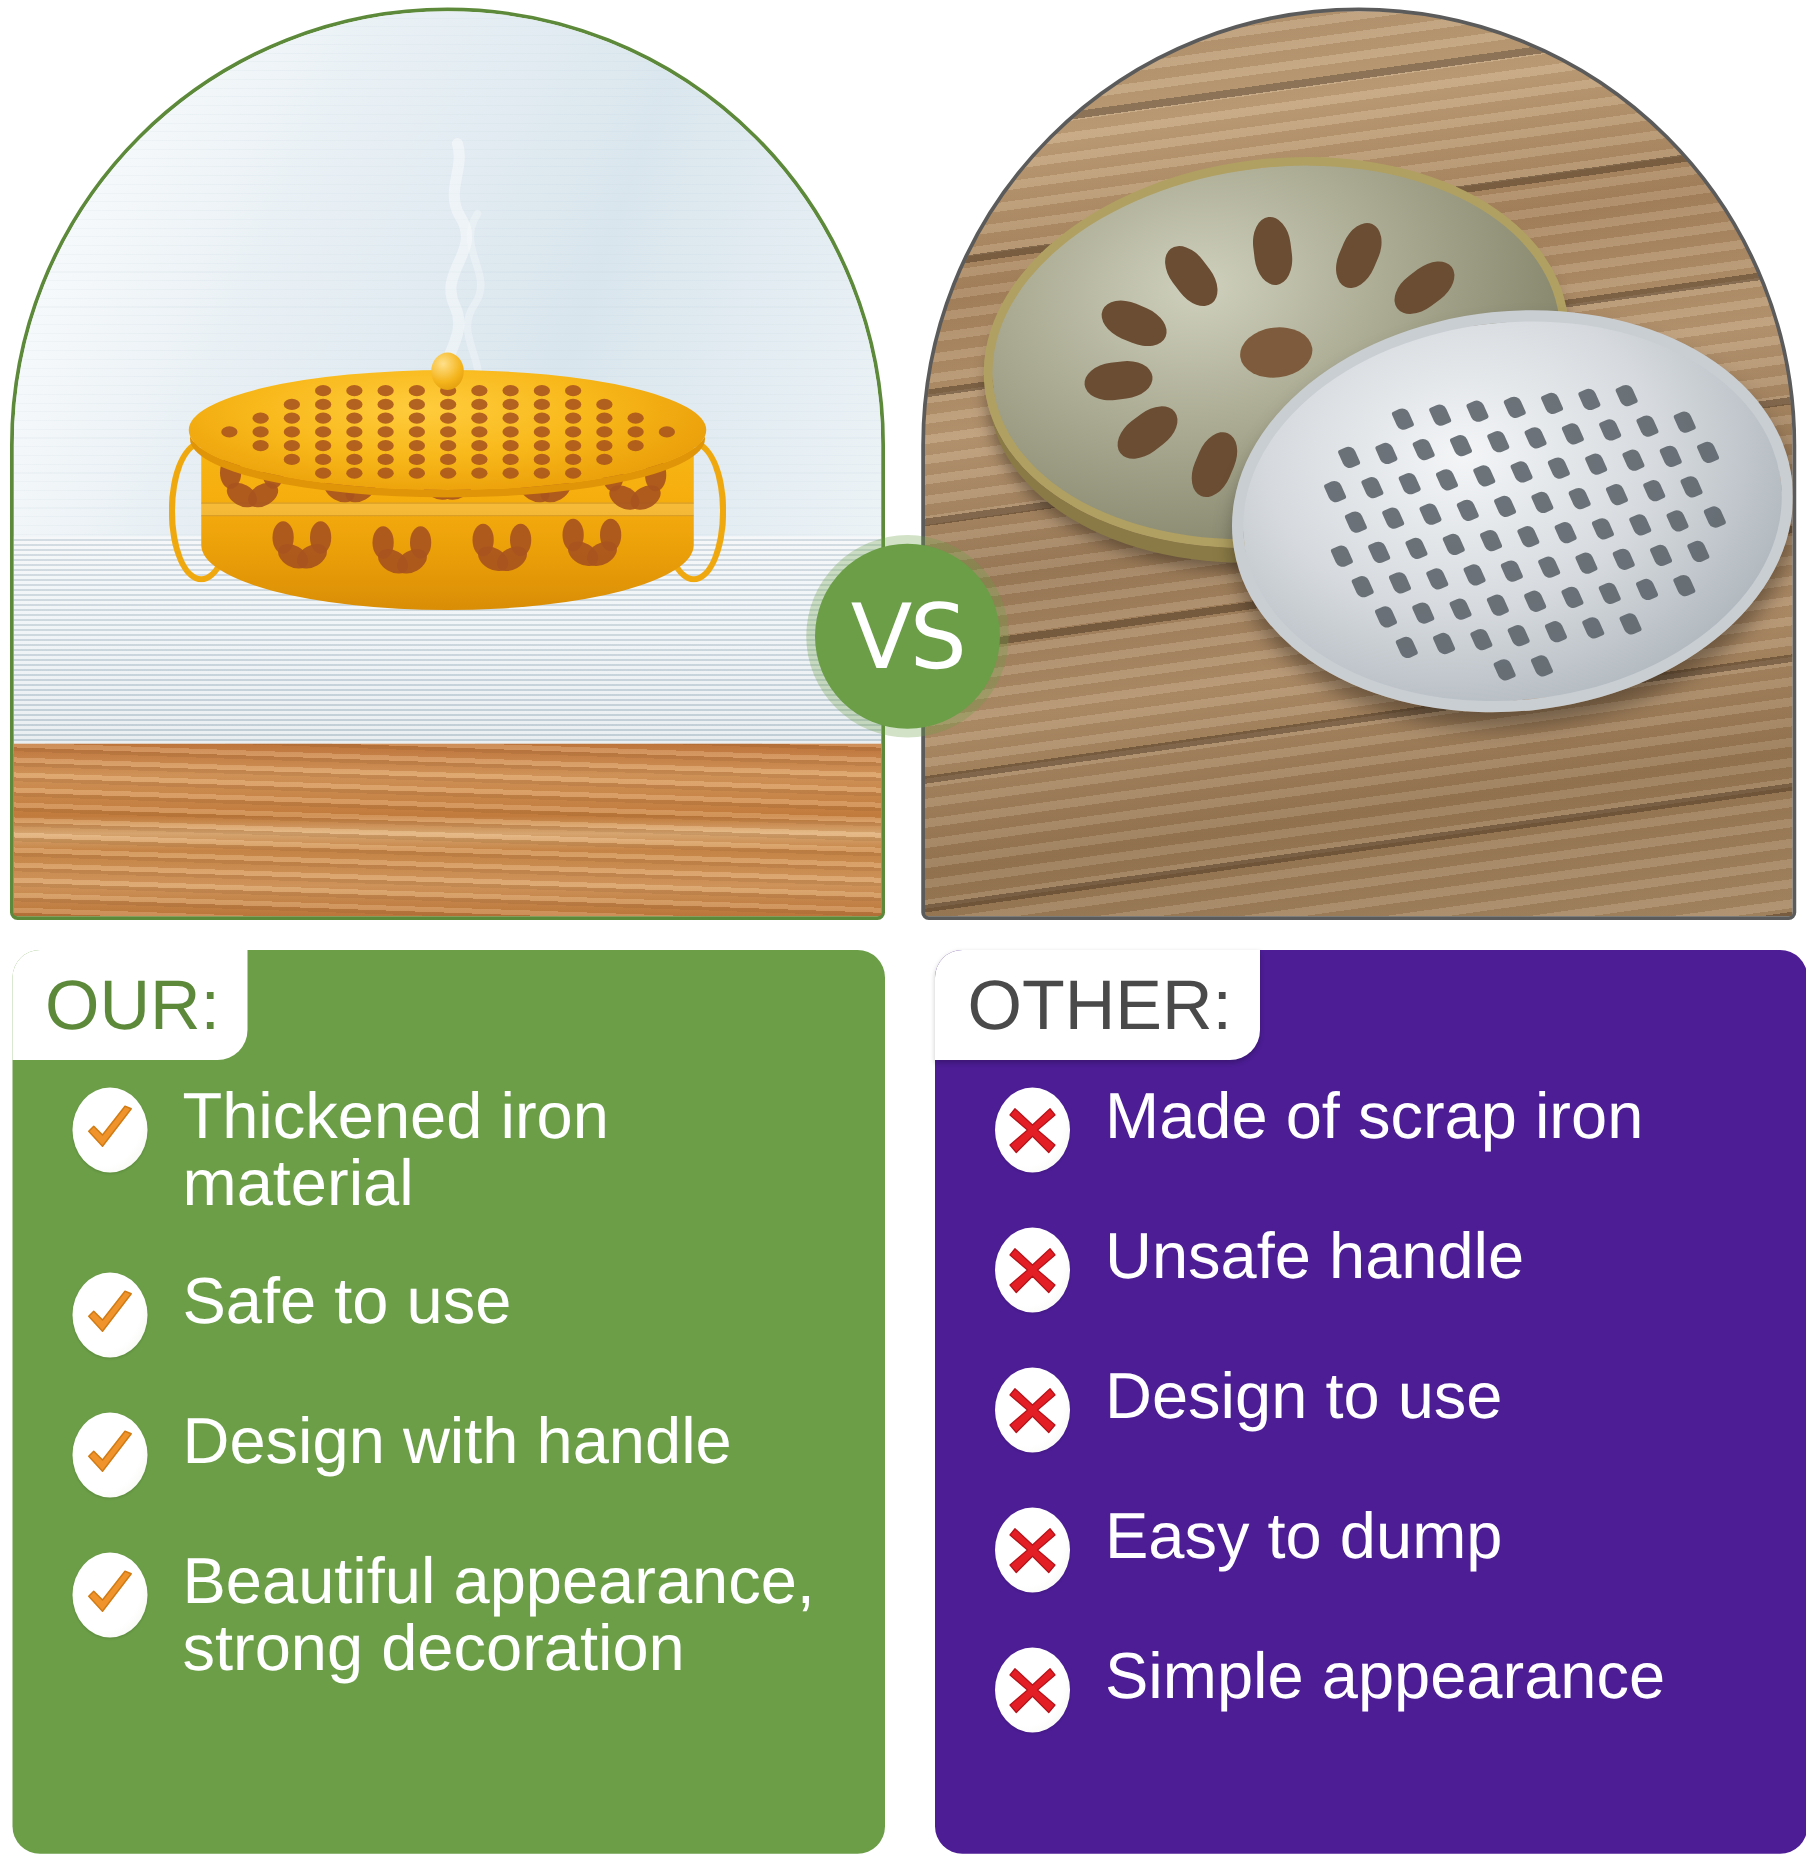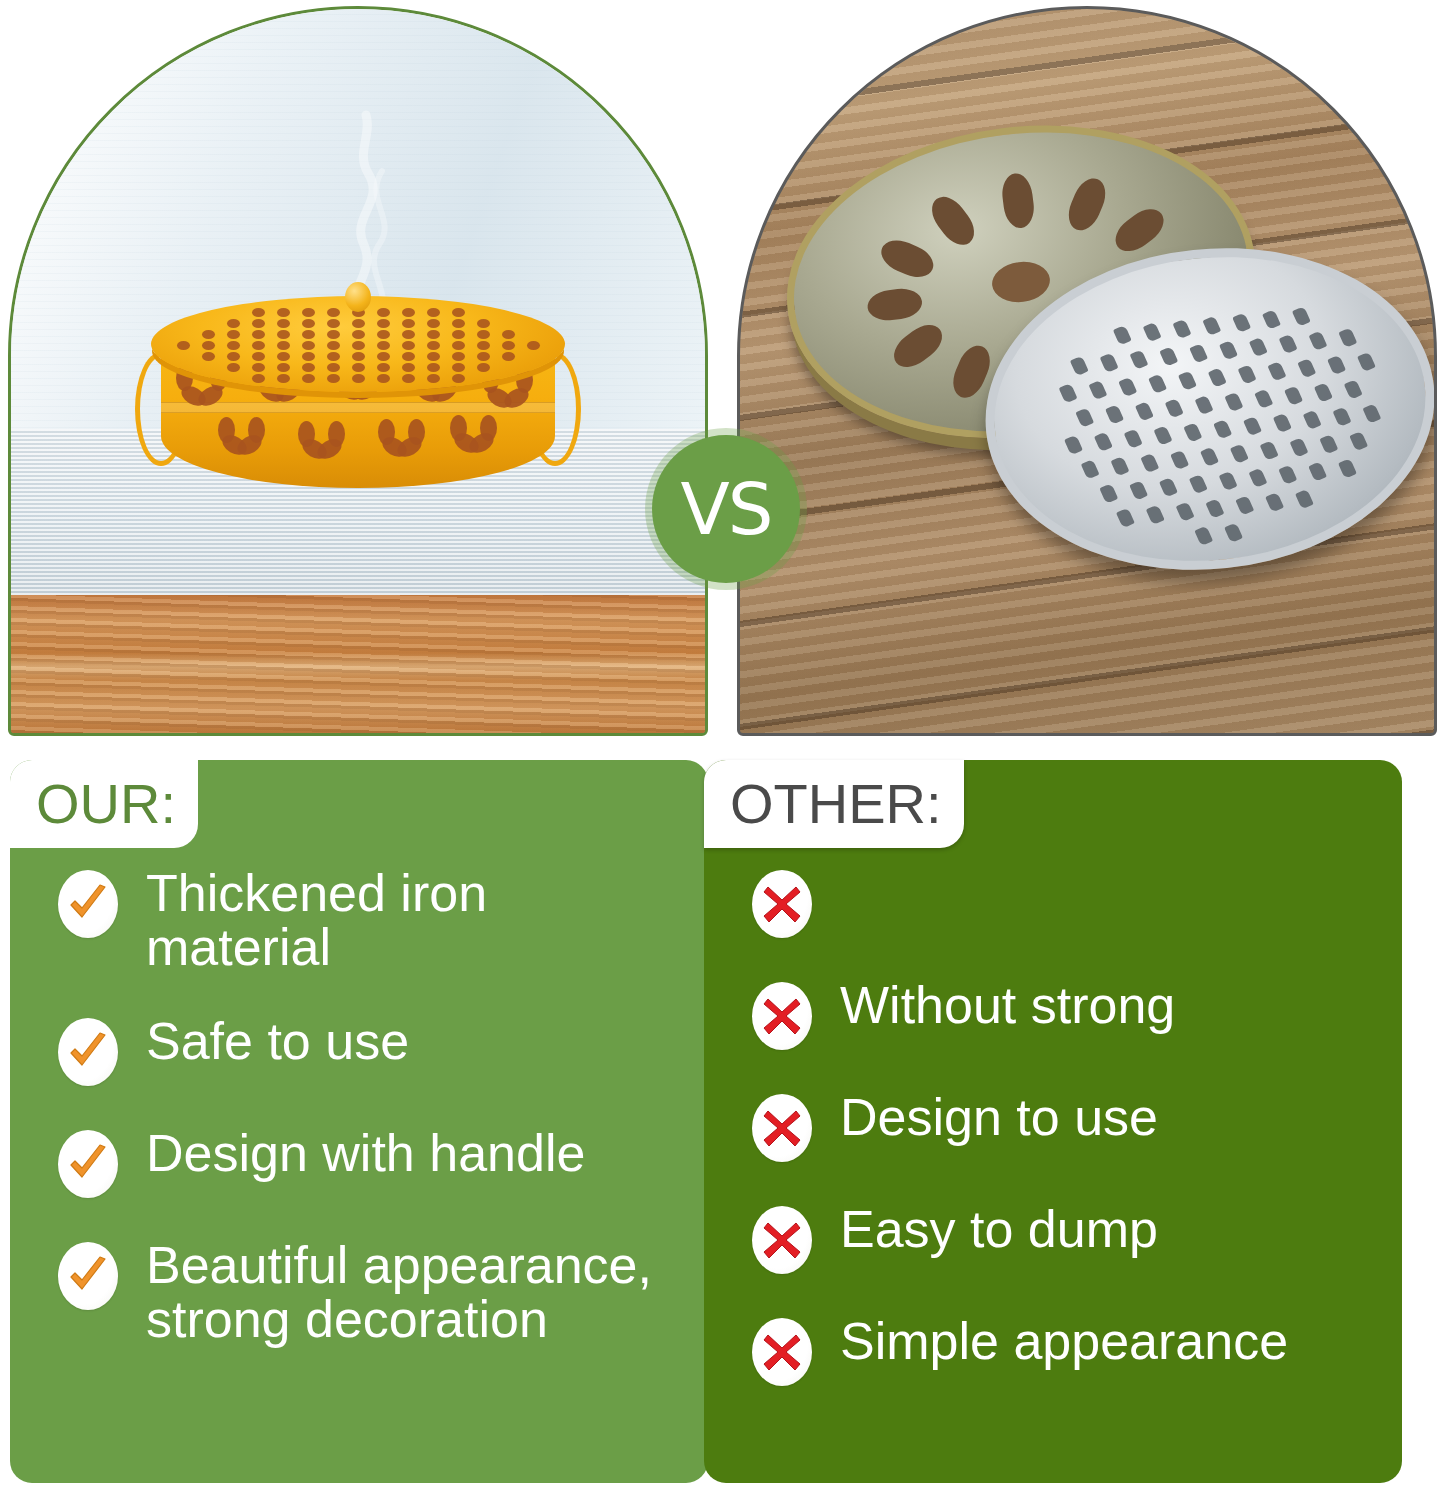--- a/index.html
+++ b/index.html
@@ -123,21 +123,21 @@
   }
   .vs-badge span{
     color:#ffffff;font-size:72px;font-weight:normal;letter-spacing:-2px;
     font-family:"DejaVu Sans",sans-serif;line-height:1;
   }
 
   
   .panels{position:absolute;left:0;top:760px;width:1445px;height:729px;}
   .panel{position:absolute;top:0;width:698px;height:723px;border-radius:22px;box-sizing:border-box;}
   .panel-our{left:10px;background:#6b9e47;}
-  .panel-other{left:704px;background:#4d7c0f;}
+  .panel-other{left:748px;background:#4c1d95;}
 
   .tag{
     position:absolute;left:0;top:0;height:88px;background:#ffffff;
     display:flex;align-items:center;padding:0 22px 0 26px;
     box-sizing:border-box;
   }
   .tag-our{border-radius:22px 0 24px 0;}
   .tag-other{border-radius:22px 0 24px 0;box-shadow:0 2px 4px rgba(0,0,0,.22);}
   .tag span{font-size:56px;line-height:1;font-family:"Liberation Sans",sans-serif;font-weight:normal;}
   .tag-our span{color:#5d8a3a;}
@@ -464,28 +464,29 @@
     <div class="tag tag-other">
       <span>OTHER:</span>
     </div>
     <div class="list" id="otherList">
         <div class="item">
           <div class="mark">
             <svg width="42" height="42" viewBox="0 0 42 42">
               <path d="M7 4 L21 17 L35 4 L39 9 L25 21 L39 33 L34 39 L21 26 L8 39 L3 33 L17 21 L3 9 Z" fill="#e31e24" stroke="#b5121a" stroke-width="1" stroke-linejoin="round"></path>
             </svg>
           </div>
+          <div class="item-label">Made of scrap iron</div>
         </div>
         <div class="item">
           <div class="mark">
             <svg width="42" height="42" viewBox="0 0 42 42">
               <path d="M7 4 L21 17 L35 4 L39 9 L25 21 L39 33 L34 39 L21 26 L8 39 L3 33 L17 21 L3 9 Z" fill="#e31e24" stroke="#b5121a" stroke-width="1" stroke-linejoin="round"></path>
             </svg>
           </div>
-          <div class="item-label">Without strong</div>
+          <div class="item-label">Unsafe handle</div>
         </div>
         <div class="item">
           <div class="mark">
             <svg width="42" height="42" viewBox="0 0 42 42">
               <path d="M7 4 L21 17 L35 4 L39 9 L25 21 L39 33 L34 39 L21 26 L8 39 L3 33 L17 21 L3 9 Z" fill="#e31e24" stroke="#b5121a" stroke-width="1" stroke-linejoin="round"></path>
             </svg>
           </div>
           <div class="item-label">Design to use</div>
         </div>
         <div class="item">

